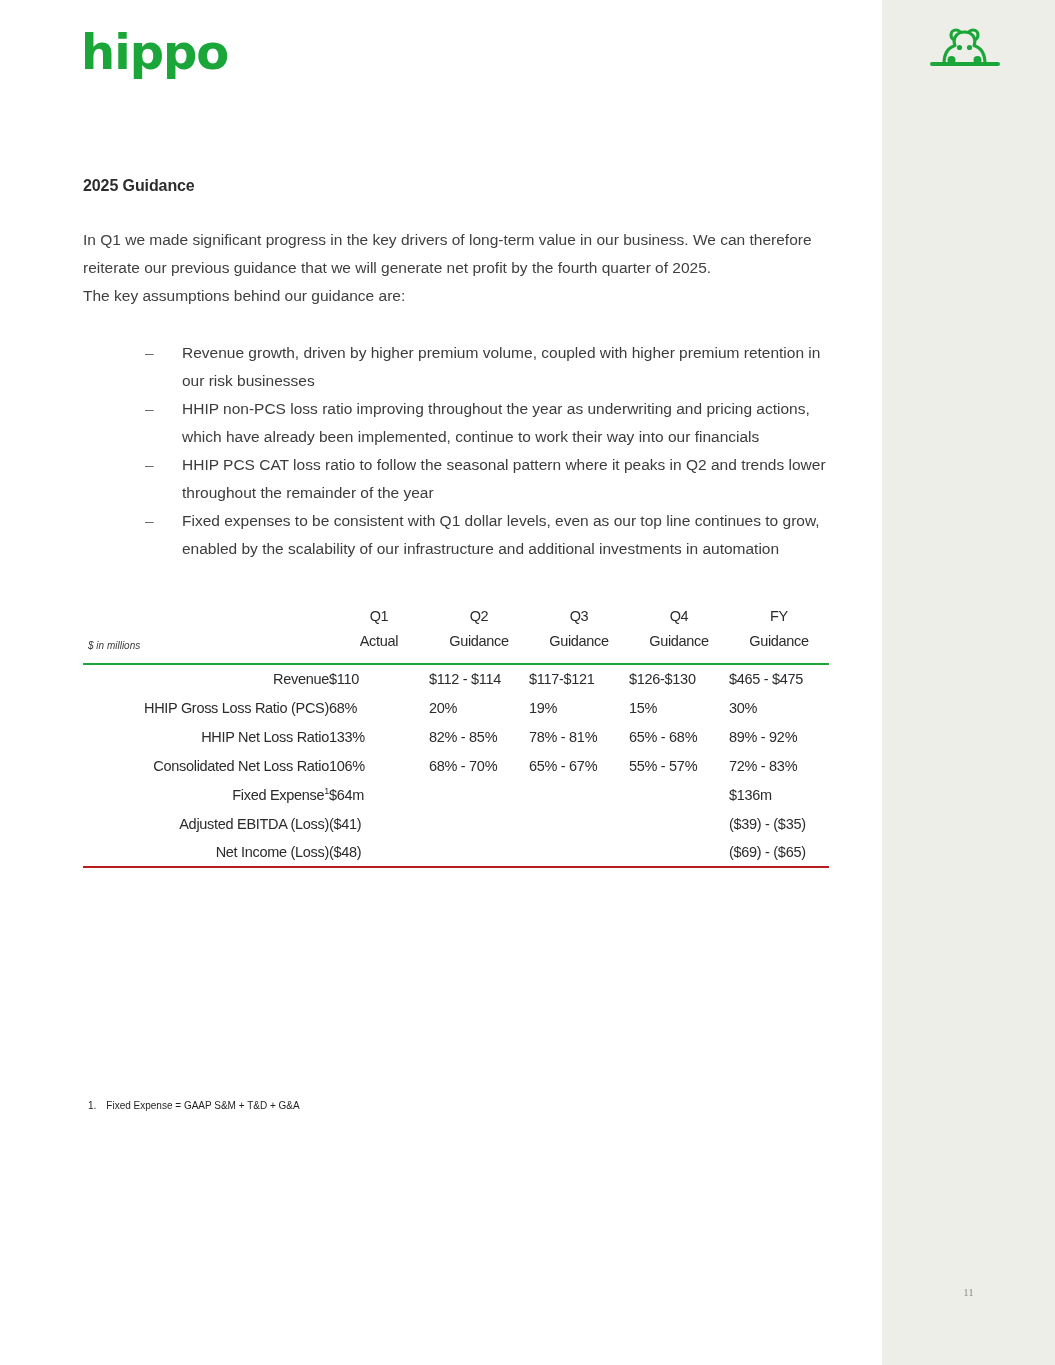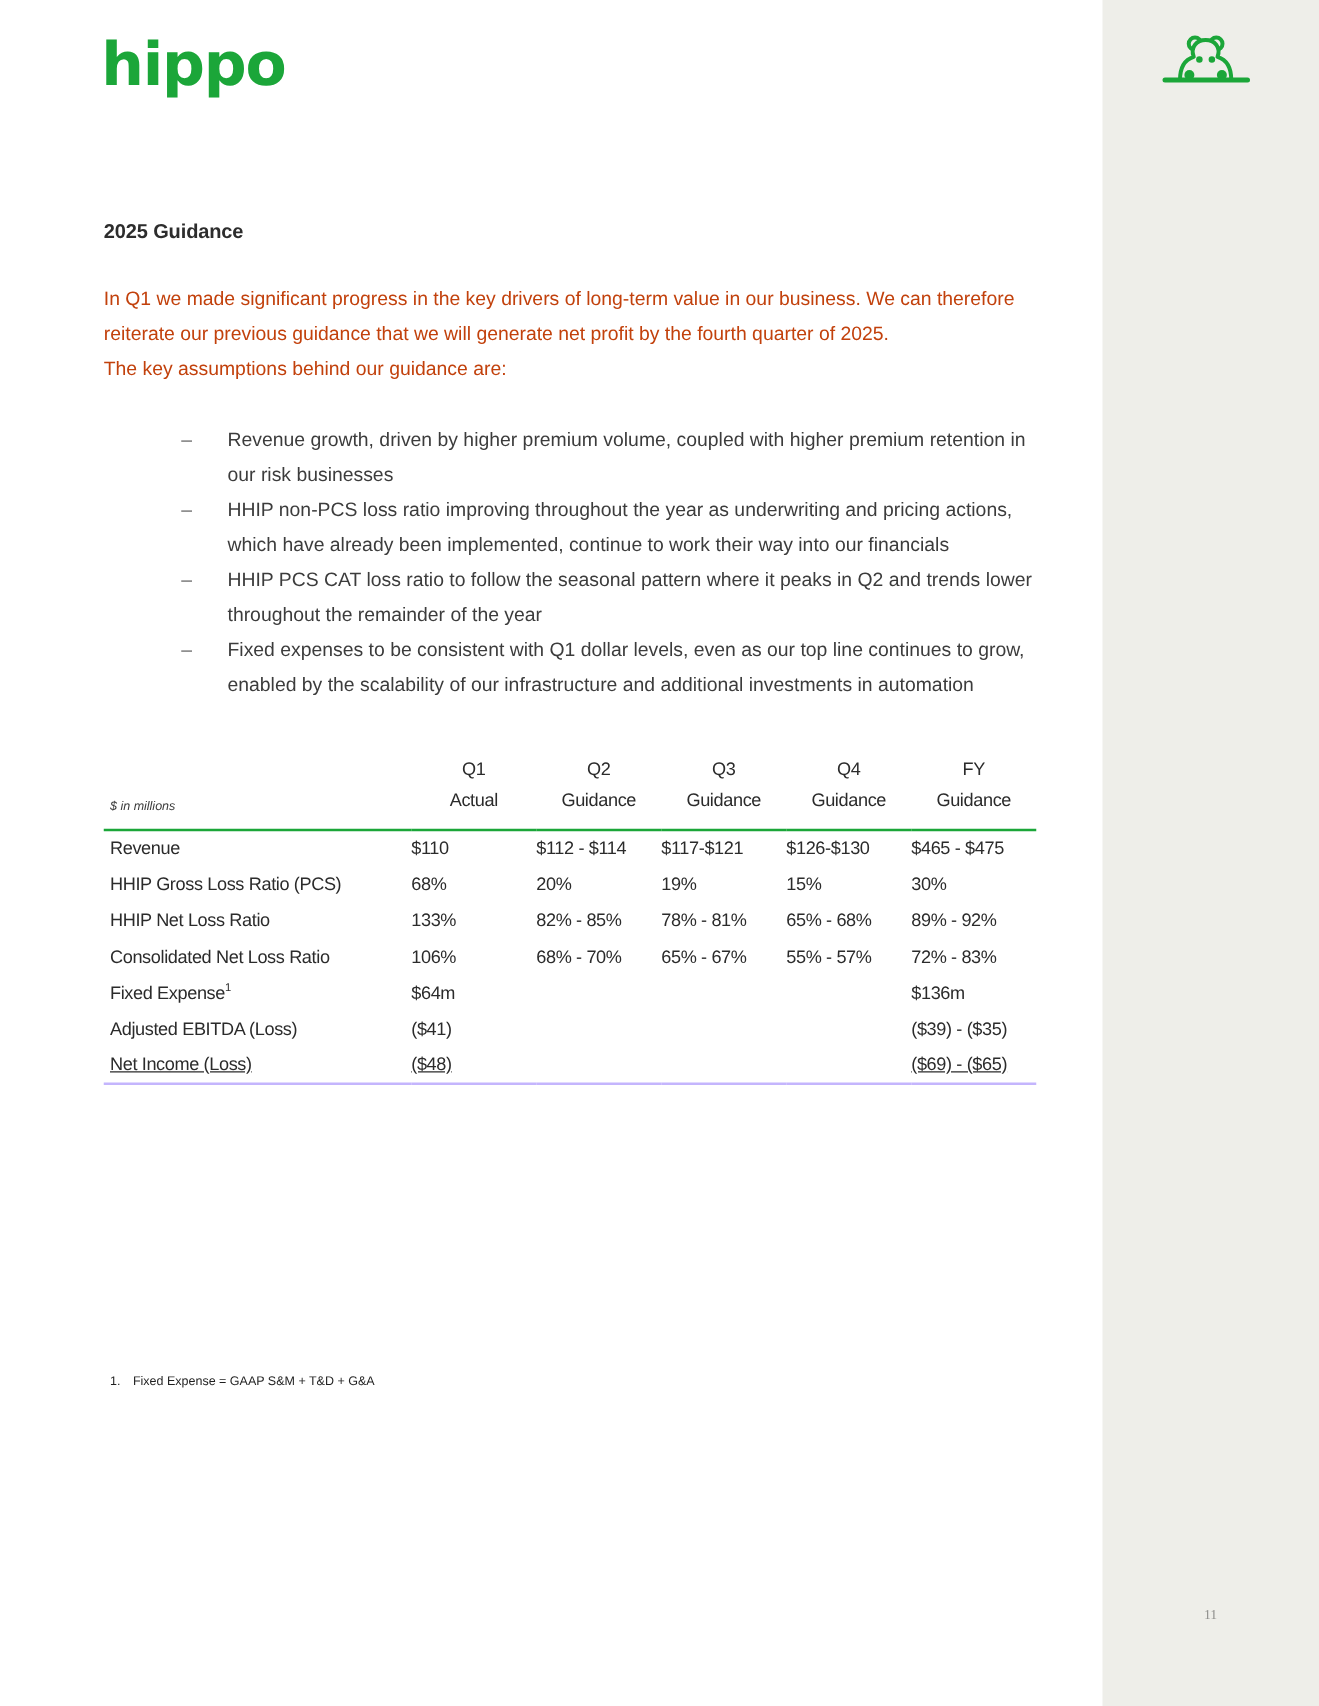--- a/index.html
+++ b/index.html
@@ -35,21 +35,21 @@
     color:#1ba639;
   }
   .content {
     position:absolute; left:83px; top:177px; width:750px;
   }
   .heading {
     font-size:16px; font-weight:bold; color:#2d2d2d;
     letter-spacing:-0.1px;
   }
   .bodytext {
-    font-size:15.5px; line-height:28px; color:#c2410c;
+    font-size:15.5px; line-height:28px; color:#404040;
   }
   .intro { margin-top:31px; }
   .lead  { }
   .assumptions { list-style:none; margin-top:29px; }
   .assumptions li { display:flex; font-size:15.5px; line-height:28px; color:#3c3c3c; }
   .assumptions .dash { width:37px; margin-left:62px; color:#6b6b6b; flex:none; }
   .assumptions .btext { flex:1; }
 
   .gtable {
     margin-top:41px;
@@ -70,22 +70,22 @@
   }
   .gtable thead .unit {
     text-align:left; padding-left:5px; padding-bottom:12px;
     font-style:italic; font-size:10px; letter-spacing:0; color:#3b3b3b;
   }
   .gtable thead tr { border-bottom:2px solid #1ba639; }
   .gtable thead .l1, .gtable thead .l2 { display:block; line-height:25px; }
   .gtable tbody td {
     height:29px; text-align:left; vertical-align:middle; padding:0;
   }
-  .gtable tbody td.rowlabel { text-align:left; padding-left:5px; }
-  .gtable tbody tr:last-child { border-bottom:2px solid #c4b5fd;text-decoration:underline; }
+  .gtable tbody td.rowlabel { text-align:right; padding-left:5px; }
+  .gtable tbody tr:last-child { border-bottom:2px solid #b91c1c; }
   .gtable sup { font-size:9px; vertical-align:super; line-height:0; }
 
   .footnote {
     position:absolute; left:88px; top:1100px;
     font-size:10px; color:#1f1f1f; letter-spacing:0;
   }
   .footnote .fn-marker { margin-right:10px; }
 
   .footer-line {
     position:absolute; left:83px; top:1363px;

